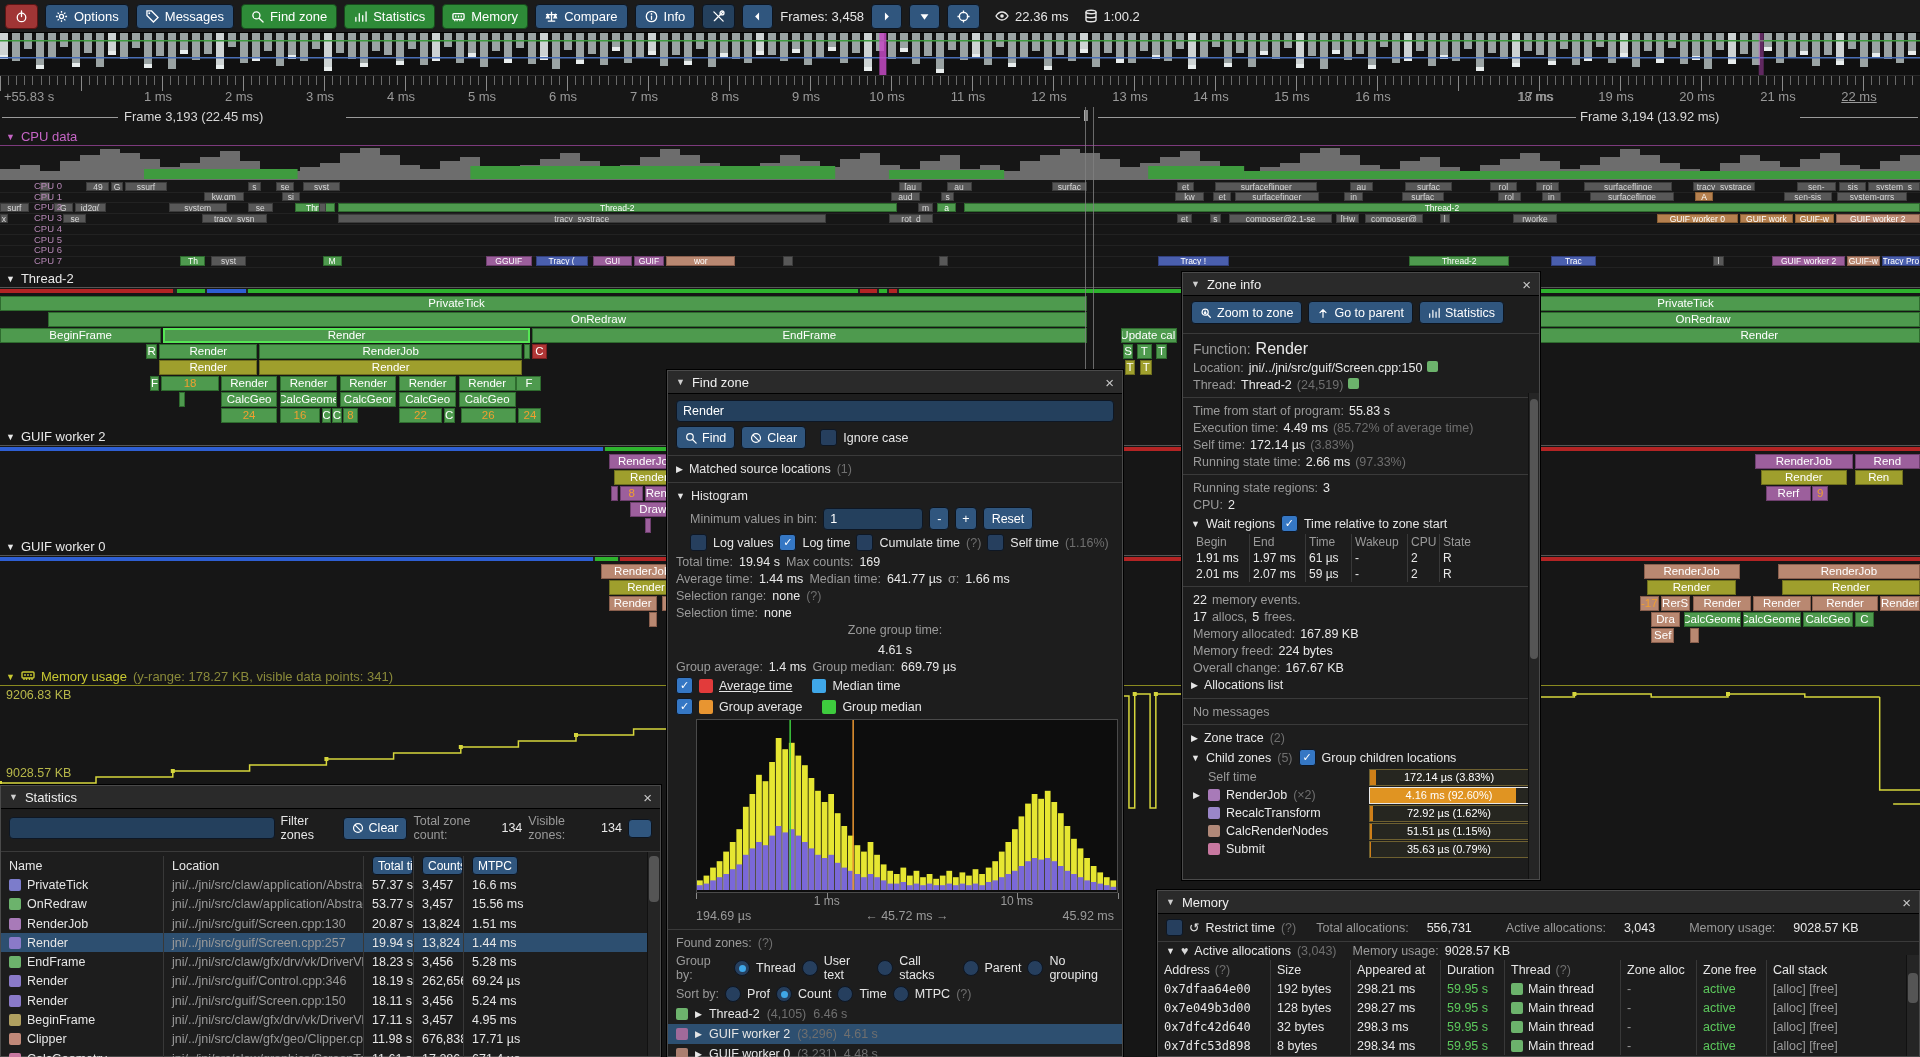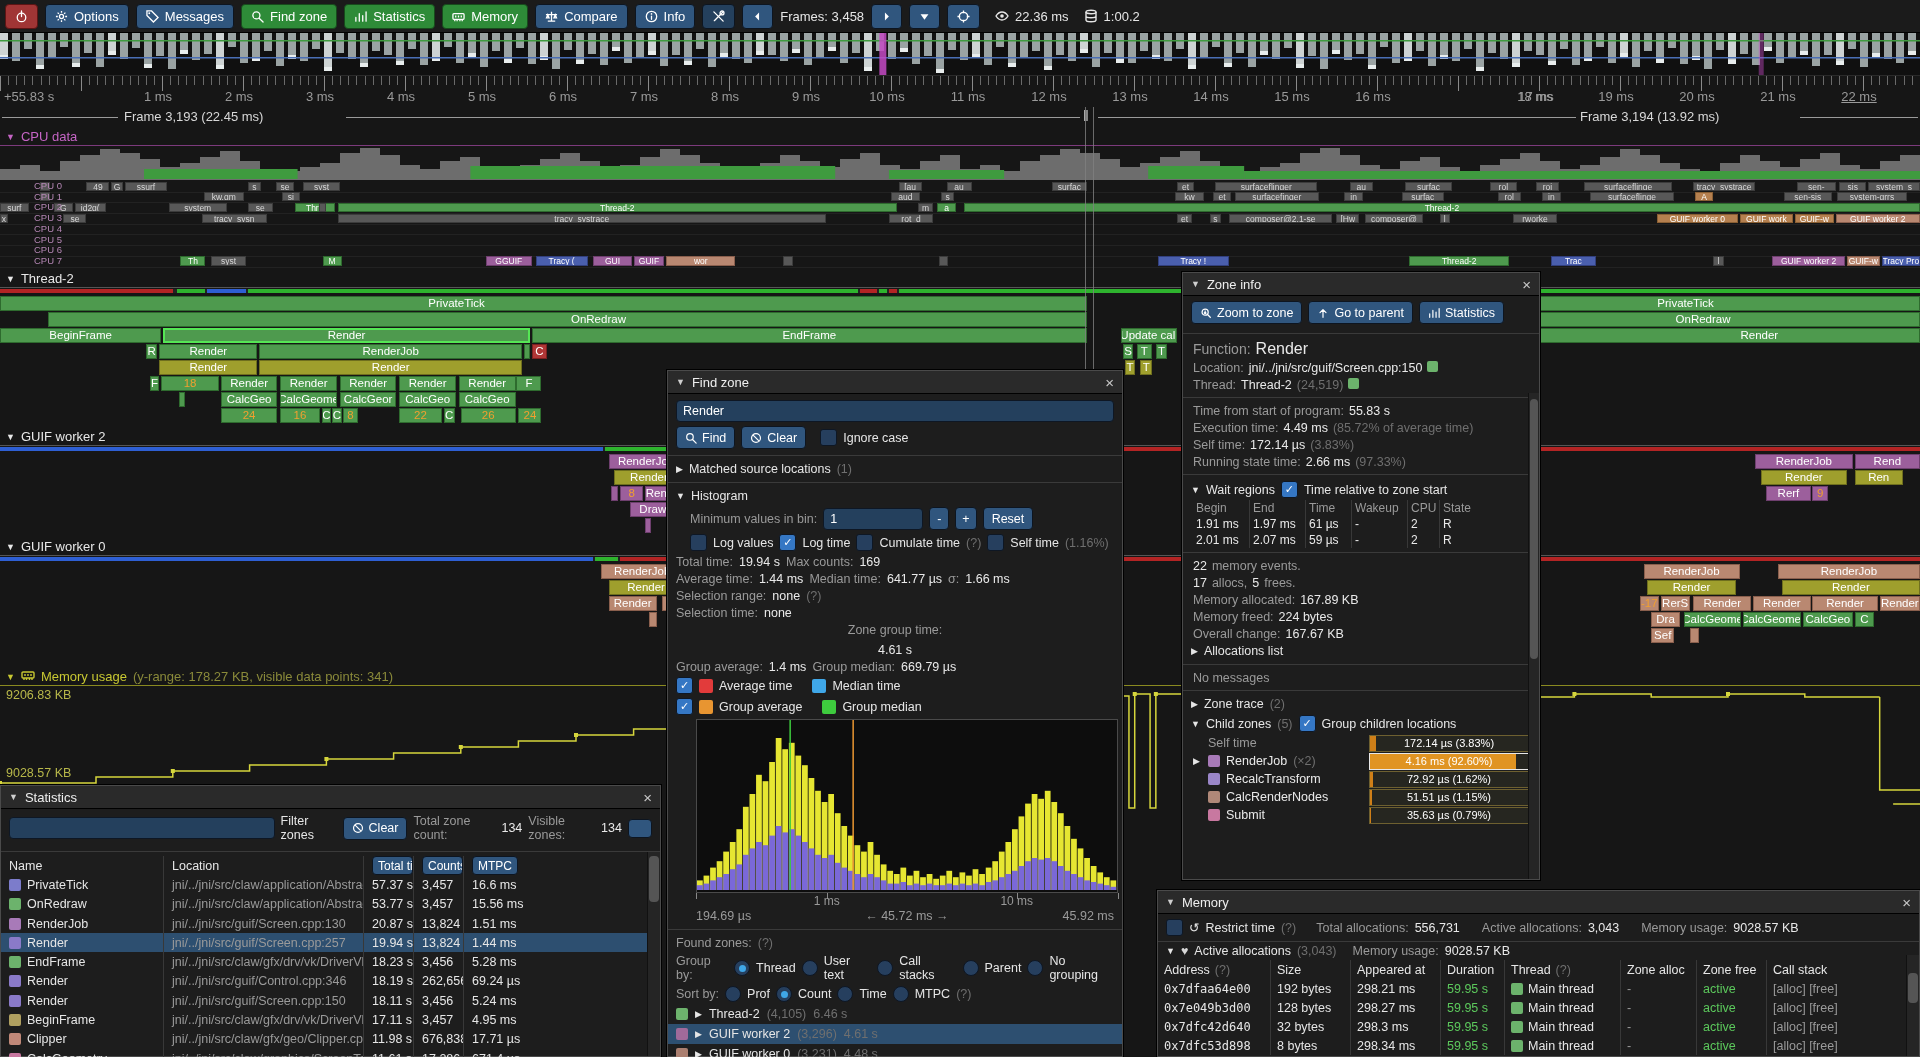--- a/index.html
+++ b/index.html
@@ -1062,21 +1062,21 @@
           <span class="tl">Group average:</span>
           <span class="tv">1.4 ms</span>
           <span class="tl">Group median:</span>
           <span class="tv">669.79 µs</span>
         </div>
       </div>
     <div id="fzLegend">
         <div class="fzline">
           <span class="cb on">✓</span>
           <span class="swatch" style="background: rgb(226, 59, 59); width: 14px; height: 14px;"></span>
-          <span style="margin-right: 14px;">Average time</span>
+          <span style="margin-right: 14px; text-decoration: underline;">Average time</span>
           <span class="swatch" style="background: rgb(63, 167, 232); width: 14px; height: 14px;"></span>
           <span style="margin-right: 14px;">Median time</span>
         </div>
         <div class="fzline">
           <span class="cb on">✓</span>
           <span class="swatch" style="background: rgb(232, 149, 49); width: 14px; height: 14px;"></span>
           <span style="margin-right: 14px;">Group average</span>
           <span class="swatch" style="background: rgb(62, 203, 62); width: 14px; height: 14px;"></span>
           <span style="margin-right: 14px;">Group median</span>
         </div>
@@ -1327,20 +1327,24 @@
     <div class="ziLine"><span class="tl">Location:</span><span class="tv">jni/../jni/src/guif/Screen.cpp:150</span><span class="swatch" style="background:#6cb36c;width:11px;height:11px"></span></div>
     <div class="ziLine"><span class="tl">Thread:</span><span class="tv">Thread-2</span><span class="th">(24,519)</span><span class="swatch" style="background:#6cb36c;width:11px;height:11px"></span></div>
     <div class="sep"></div>
     <div id="ziTimeLines">
         <div class="ziLine"><span class="tl">Time from start of program:</span><span class="tv">55.83 s</span></div>
         <div class="ziLine"><span class="tl">Execution time:</span><span class="tv">4.49 ms</span><span class="th">(85.72% of average time)</span></div>
         <div class="ziLine"><span class="tl">Self time:</span><span class="tv">172.14 µs</span><span class="th">(3.83%)</span></div>
         <div class="ziLine"><span class="tl">Running state time:</span><span class="tv">2.66 ms</span><span class="th">(97.33%)</span></div>
       </div>
     <div class="sep"></div>
+    <div id="ziStateLines">
+        <div class="ziLine"><span class="tl">Running state regions:</span><span class="tv">3</span></div>
+        <div class="ziLine"><span class="tl">CPU:</span><span class="tv">2</span></div>
+      </div>
     <div class="fzline">
       <span class="tri" style="font-size:9px">▼</span>
       <span>Wait regions</span>
       <span class="cb on">✓</span>
       <span>Time relative to zone start</span>
     </div>
     <div id="ziWaitTable">
         <div class="waitGrid">
           <div class="tl">Begin</div>
           <div class="tl">End</div>
@@ -1449,21 +1453,21 @@
     <div class="ptitle">
       <span class="tri">▼</span>
       <span>Memory</span>
       <span class="close">×</span>
     </div>
     <div class="fzline" style="padding:5px 8px">
       <span class="cb"></span>
       <span>↺</span>
       <span>Restrict time</span>
       <span class="th">(?)</span>
-      <span id="memTotals" style="display:inline-flex;gap:6px;margin-left:14px">
+      <span id="memTotals" style="display:inline-flex;gap:18px;margin-left:14px">
           <span class="tl">Total allocations:</span>
           <span class="tv" style="margin-right: 16px;">556,731</span>
           <span class="tl">Active allocations:</span>
           <span class="tv" style="margin-right: 16px;">3,043</span>
           <span class="tl">Memory usage:</span>
           <span class="tv" style="margin-right: 16px;">9028.57 KB</span>
         </span>
     </div>
     <div class="sep" style="margin:0"></div>
     <div class="fzline">

